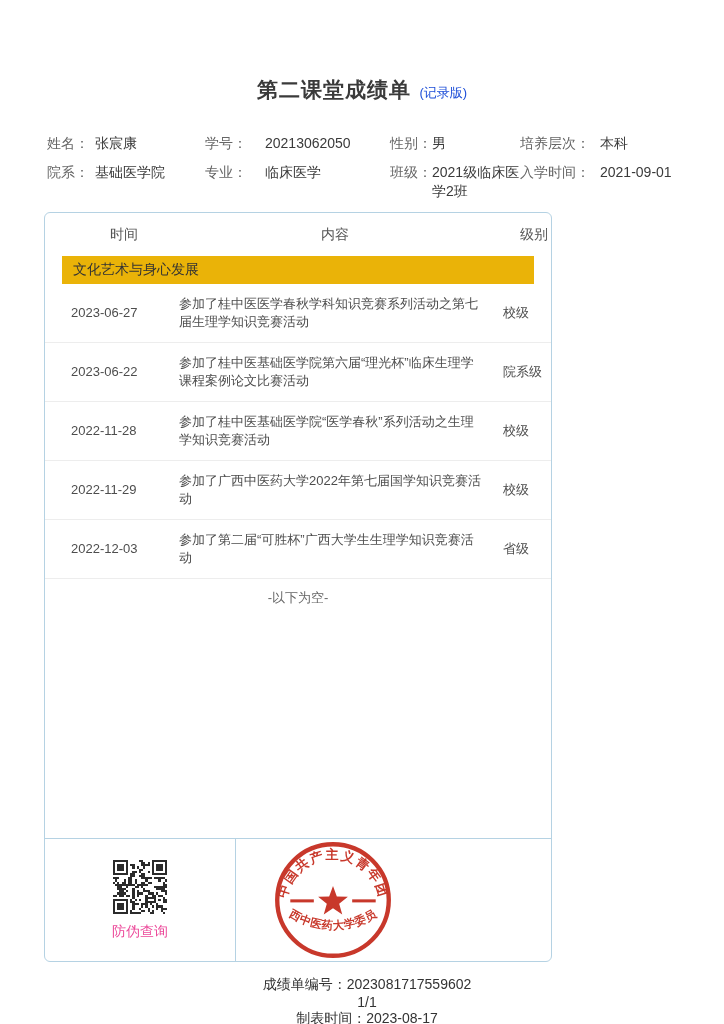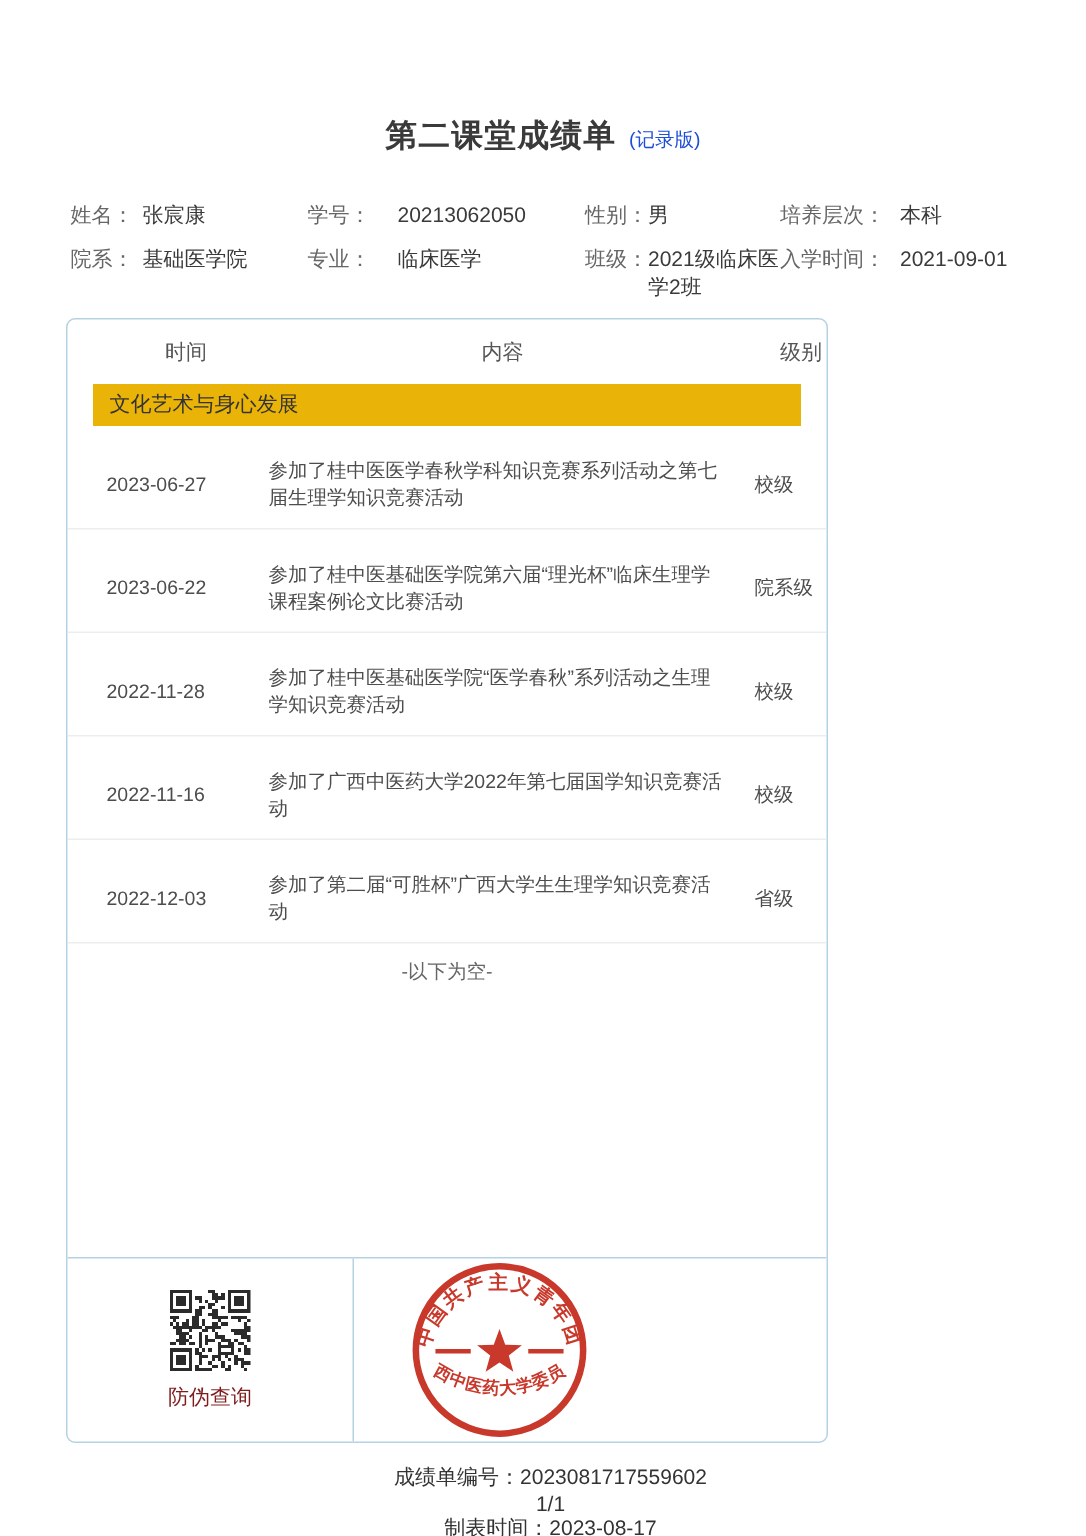--- a/index.html
+++ b/index.html
@@ -15,33 +15,33 @@
   .info { margin: 30px 0 0 47px; width: 651px; font-size: 14px; }
   .info-row { display: grid; grid-template-columns: 48px 110px 60px 125px 42px 88px 80px 98px; align-items: start; margin-bottom: 10px; line-height: 19px; }
   .info-label { color: #666; white-space: nowrap; }
   .info-value { color: #3a3a3a; }
 
   
   .card { margin: 11px 0 0 44px; width: 508px; height: 750px; border: 1px solid #b5d2e3; border-radius: 6px; display: flex; flex-direction: column; background: #fff; overflow: hidden; }
   .thead { display: grid; grid-template-columns: 110px 312px 86px 114px; padding: 13px 0 12px 24px; font-size: 14px; color: #555; }
   .thead > div { text-align: center; }
   .band { margin: 0 17px; background: #eab308; padding: 5px 11px; font-size: 14px; color: #333; }
-  .trow { display: grid; grid-template-columns: 110px 312px 86px 114px; padding: 21px 0 11px 24px; border-bottom: 1px solid #ededed; font-size: 13px; color: #4d4d4d; align-items: center; line-height: 18px; }
+  .trow { display: grid; grid-template-columns: 110px 312px 86px 114px; padding: 11px 0 11px 24px; border-bottom: 1px solid #ededed; font-size: 13px; color: #4d4d4d; align-items: center; line-height: 18px; }
   .cell-date { padding-left: 2px; }
   .cell-content { padding-right: 6px; }
   .cell-level { padding-left: 12px; }
   .cell-award { text-align: center; }
   .empty-note { margin-top: 10px; text-align: center; font-size: 13px; color: #666; }
   .card-spacer { flex: 1; }
 
   
   .card-bottom { border-top: 1px solid #b5d2e3; height: 123px; display: flex; }
   .qr-cell { width: 191px; border-right: 1px solid #b5d2e3; display: flex; flex-direction: column; align-items: center; justify-content: center; }
   .qr-box { width: 54px; height: 54px; }
-  .qr-label { margin-top: 9px; font-size: 14px; color: #7f1d1d; text-align: center; }
+  .qr-label { margin-top: 9px; font-size: 14px; color: #ec4899; text-align: center; }
   .seal-cell { flex: 1; display: flex; align-items: center; }
   .seal-svg { width: 122px; height: 122px; margin-left: 36px; }
 
   
   .footer { margin: 14px 34px 0 44px; display: flex; align-items: center; font-size: 14px; color: #333; flex-direction: column; }
   .footer-left, .footer-right { flex: 1; white-space: nowrap; }
   .footer-right { text-align: right; }
   .footer-page { text-align: center; width: 40px; }
 </style>
 </head>
@@ -97,21 +97,21 @@
     <div class="cell-level">院系级</div>
     <div class="cell-award">一等奖</div>
   </div>
   <div class="trow">
     <div class="cell-date">2022-11-28</div>
     <div class="cell-content">参加了桂中医基础医学院“医学春秋”系列活动之生理学知识竞赛活动</div>
     <div class="cell-level">校级</div>
     <div class="cell-award">二等奖</div>
   </div>
   <div class="trow">
-    <div class="cell-date">2022-11-16</div>
+    <div class="cell-date">2022-11-29</div>
     <div class="cell-content">参加了广西中医药大学2022年第七届国学知识竞赛活动</div>
     <div class="cell-level">校级</div>
     <div class="cell-award"></div>
   </div>
   <div class="trow">
     <div class="cell-date">2022-12-03</div>
     <div class="cell-content">参加了第二届“可胜杯”广西大学生生理学知识竞赛活动</div>
     <div class="cell-level">省级</div>
     <div class="cell-award"></div>
   </div>

